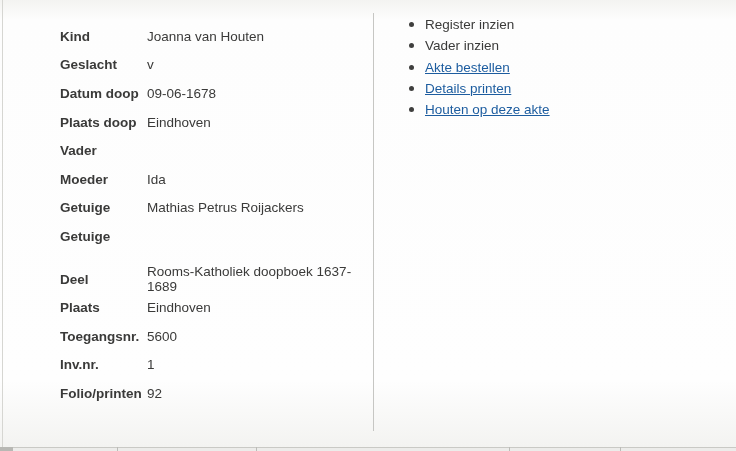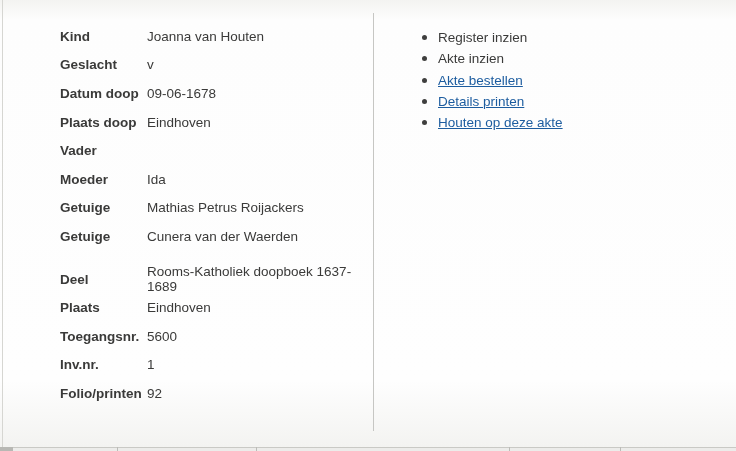--- a/index.html
+++ b/index.html
@@ -29,21 +29,21 @@
   }
   .source-group{margin-top:14px;}
   .col-divider{
     position:absolute;left:373px;top:13px;height:418px;width:1px;
     background:var(--divider-color,#c6c6c3);
   }
   .actions-panel{
     position:absolute;left:404px;top:11px;width:300px;
   }
   ul.actions{
-    list-style:none;margin:16px;padding:0;
+    list-style:none;margin:3px;padding:0;
   }
   ul.actions li{
     position:relative;padding-left:18px;height:21.3px;
     font-size:13.5px;display:flex;align-items:center;
   }
   ul.actions li .bullet{
     position:absolute;left:2px;top:8px;width:5px;height:5px;
     border-radius:50%;background:var(--bullet-color,#3f3f3e);
   }
   ul.actions a{
@@ -90,21 +90,20 @@
       <div class="field-row">
         <span class="field-label">Moeder</span>
         <span class="field-value">Ida</span>
       </div>
       <div class="field-row">
         <span class="field-label">Getuige</span>
         <span class="field-value">Mathias Petrus Roijackers</span>
       </div>
       <div class="field-row">
         <span class="field-label">Getuige</span>
-        <span class="field-value">Cunera van der Waerden</span>
       </div>
     </div>
   <div class="field-group source-group" id="source-fields">
       <div class="field-row">
         <span class="field-label">Deel</span>
         <span class="field-value">Rooms-Katholiek doopboek 1637-1689</span>
       </div>
       <div class="field-row">
         <span class="field-label">Plaats</span>
         <span class="field-value">Eindhoven</span>
@@ -127,21 +126,21 @@
 <div class="col-divider"></div>
 
 <div class="actions-panel">
   <ul class="actions" id="actions-list">
       <li>
         <span class="bullet"></span>
         <span>Register inzien</span>
       </li>
       <li>
         <span class="bullet"></span>
-        <span>Akte inzien</span>
+        <span>Vader inzien</span>
       </li>
       <li>
         <span class="bullet"></span>
         <a href="#">Akte bestellen</a>
       </li>
       <li>
         <span class="bullet"></span>
         <a href="#">Details printen</a>
       </li>
       <li>

